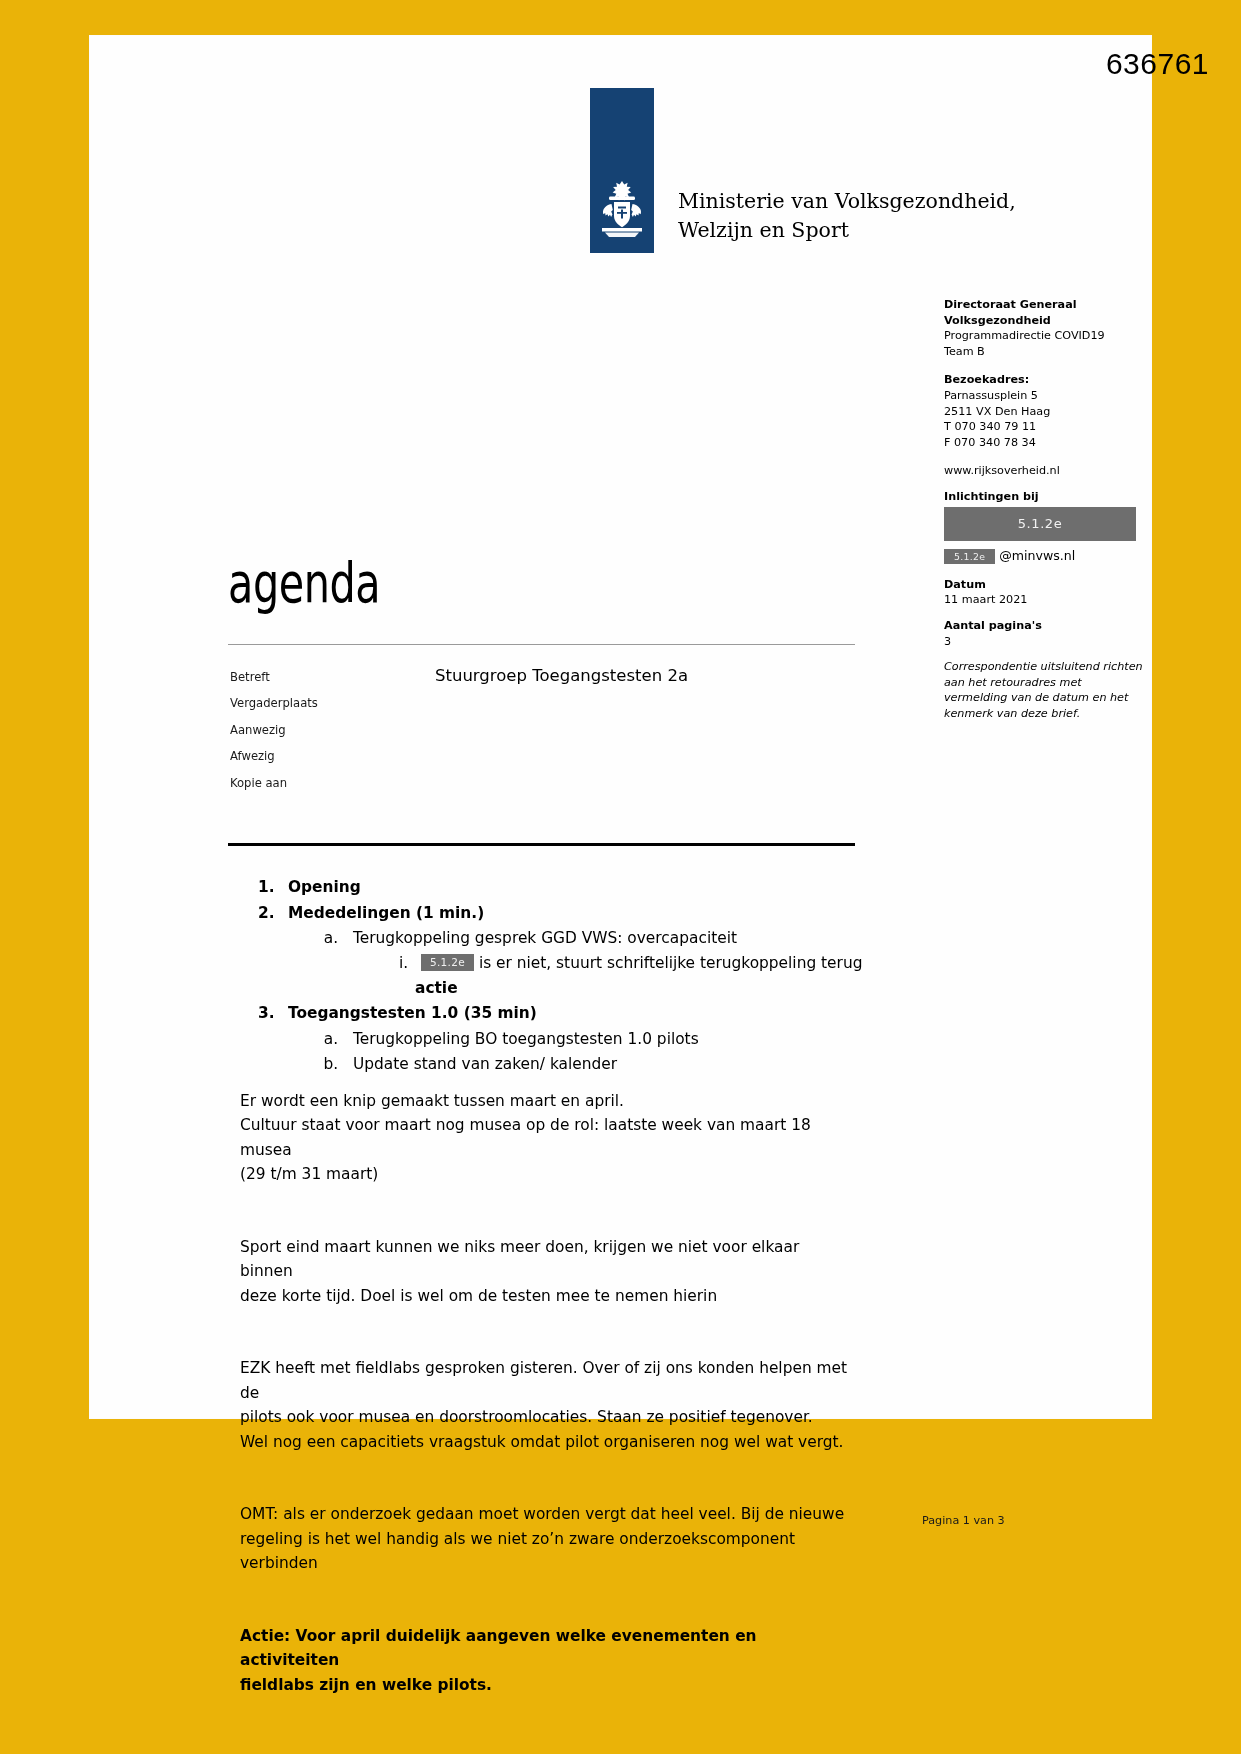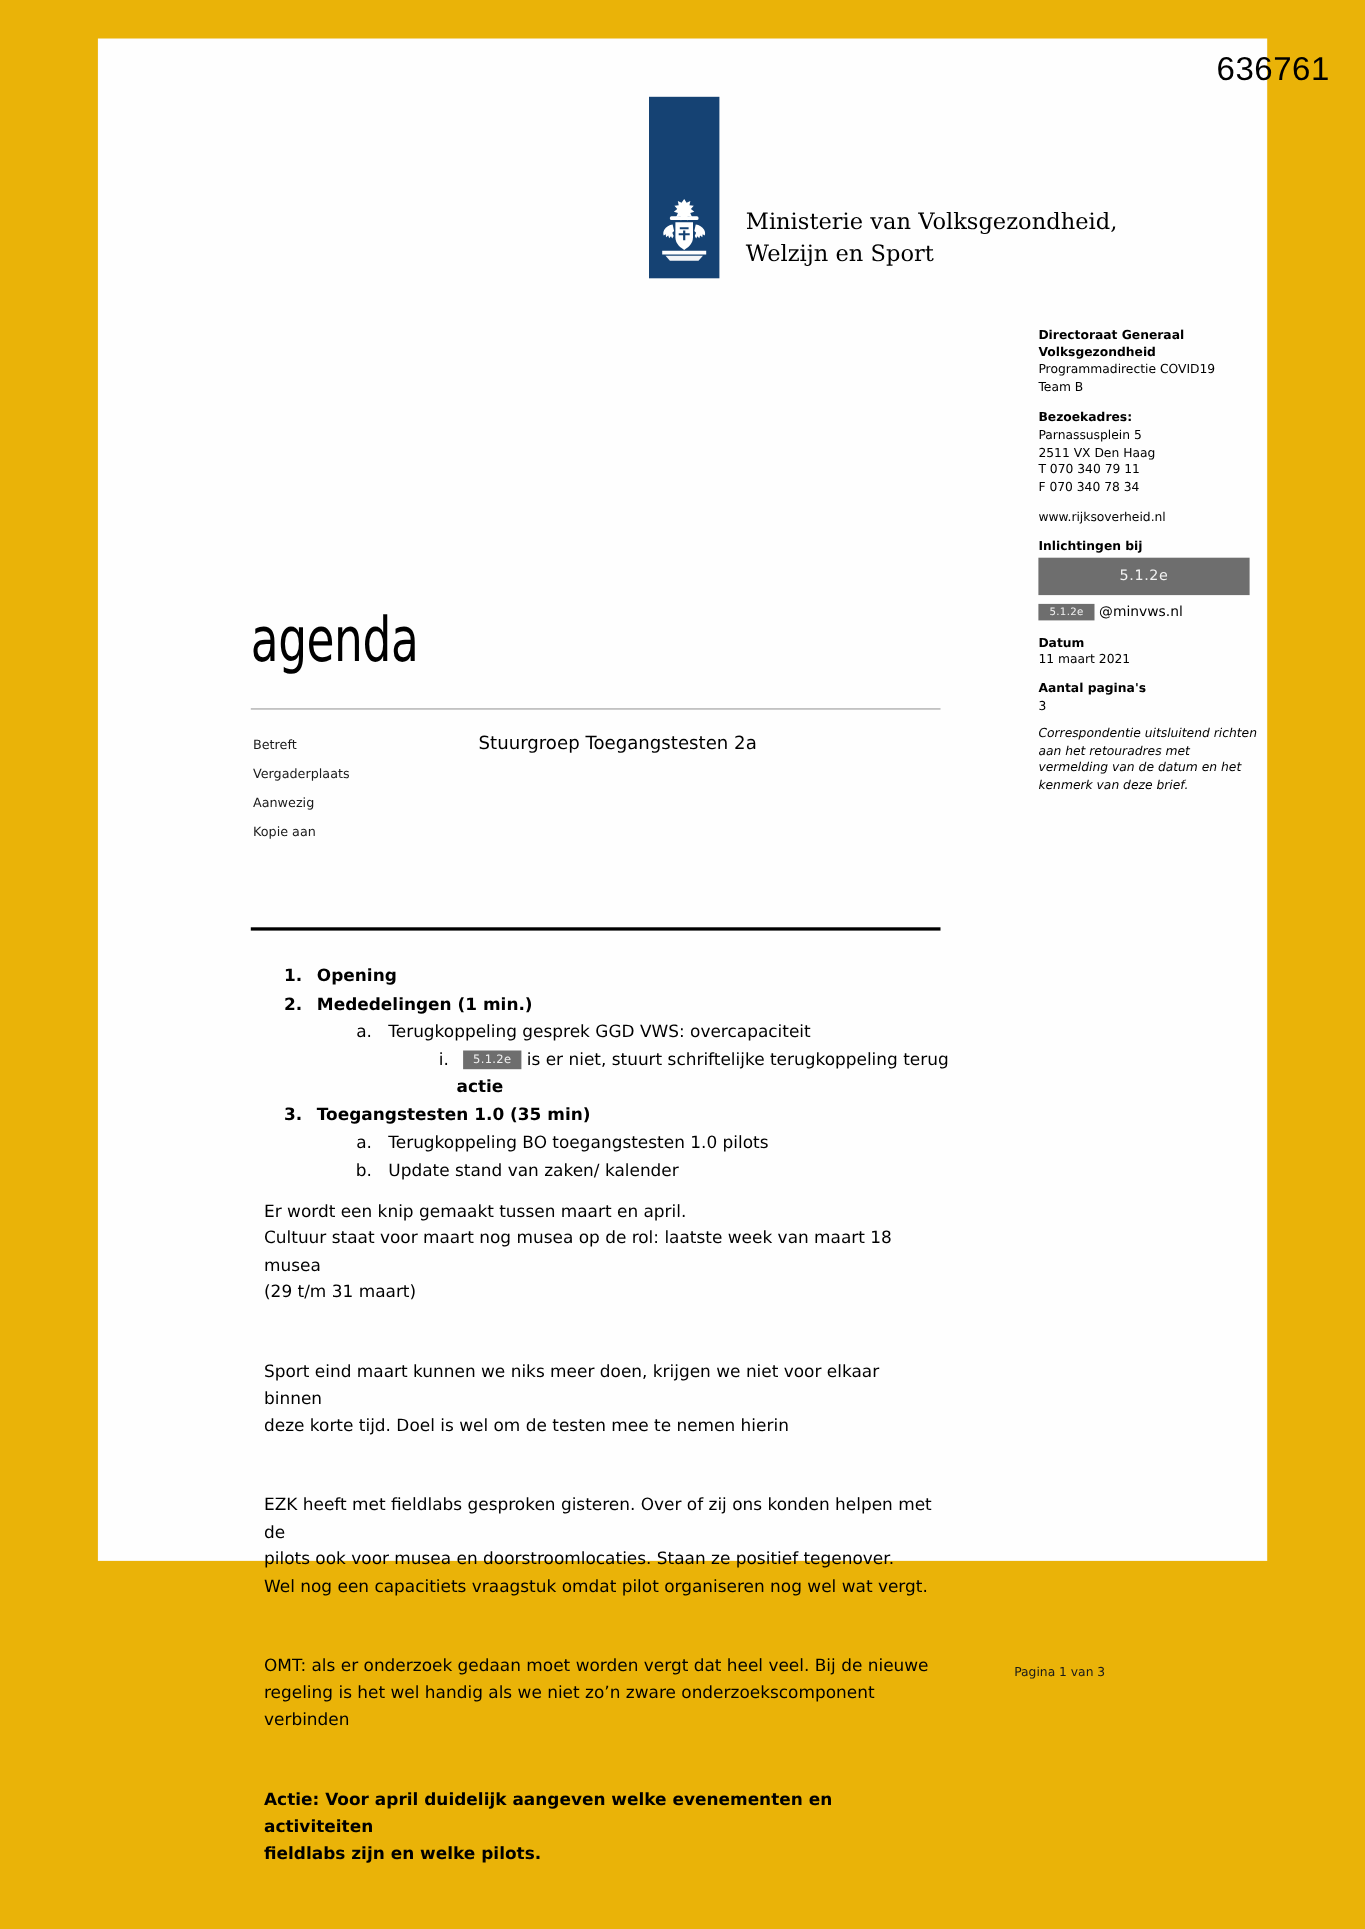--- a/index.html
+++ b/index.html
@@ -369,20 +369,24 @@
     <div class="meta-row">
       <div class="meta-label">Betreft</div>
       <div class="meta-value">Stuurgroep Toegangstesten 2a</div>
     </div>
     <div class="meta-row">
       <div class="meta-label">Vergaderplaats</div>
       <div class="meta-value"></div>
     </div>
     <div class="meta-row">
       <div class="meta-label">Aanwezig</div>
+      <div class="meta-value"></div>
+    </div>
+    <div class="meta-row">
+      <div class="meta-label">Afwezig</div>
       <div class="meta-value"></div>
     </div>
     <div class="meta-row">
       <div class="meta-label">Kopie aan</div>
       <div class="meta-value"></div>
     </div>
   </div>
 
   <div class="rule-thick"></div>
 

